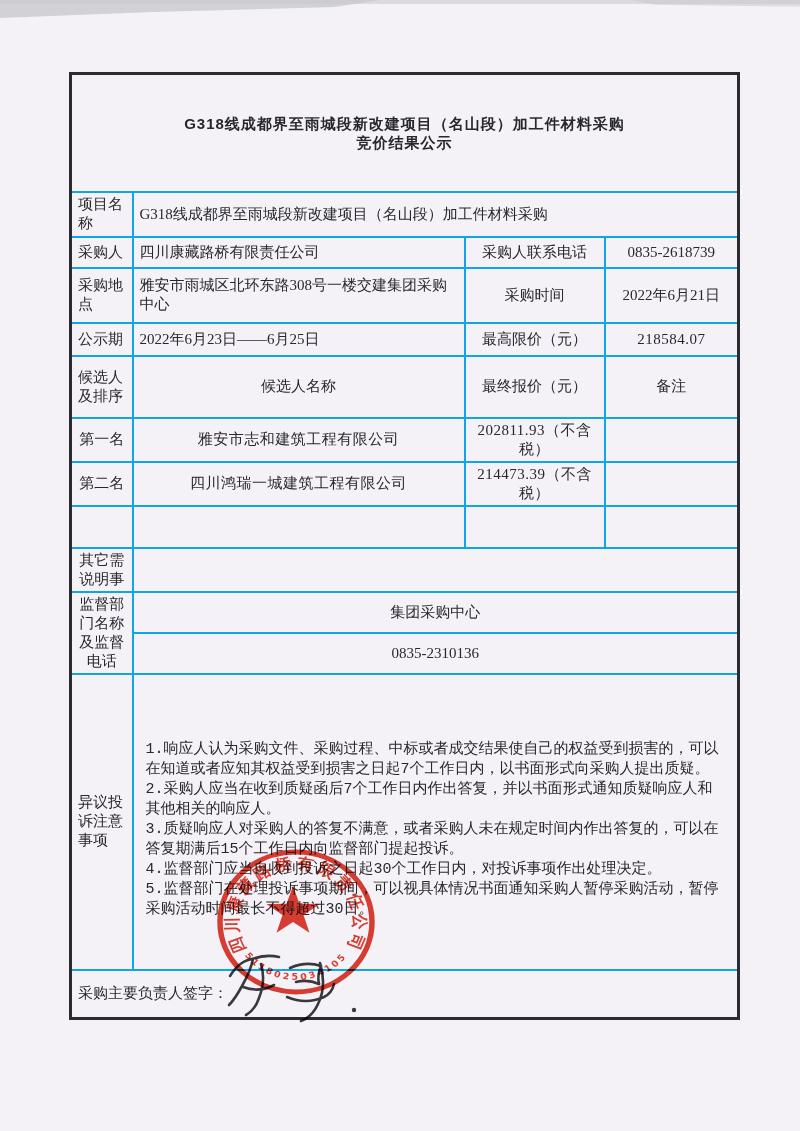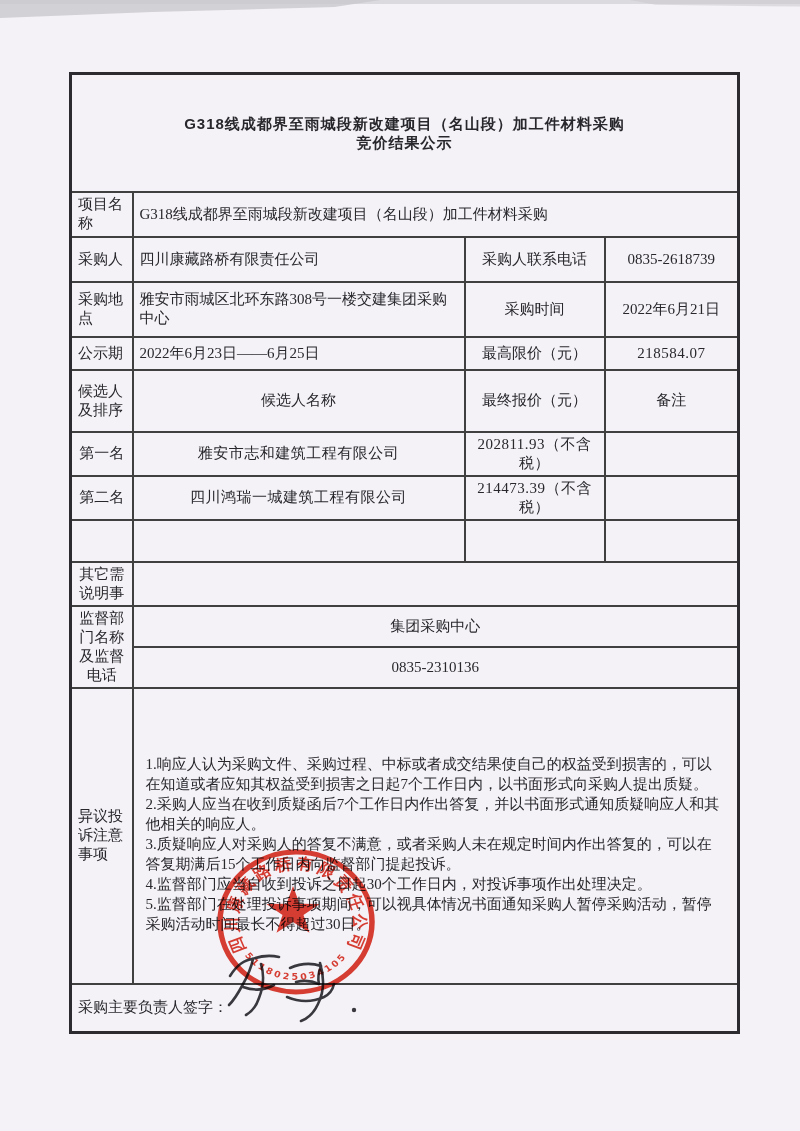--- a/index.html
+++ b/index.html
@@ -17,39 +17,39 @@
                  clip-path:polygon(0 0,100% 0,88% 35%,40% 60%,0 90%); opacity:.8; }
   .scan-blob-r { position:absolute; top:0; right:0; width:170px; height:12px; background:#cac9ce;
                  clip-path:polygon(0 0,100% 0,100% 55%,15% 40%); opacity:.55; }
 
   table.doc {
     position:absolute; left:69px; top:72px; width:668px;
     border-collapse:collapse; table-layout:fixed;
     border:3px solid #2c2c30;
   }
   .doc td {
-    border:2px solid #404040;
+    border:2px solid #0ea5e9;
     font-size:15px; line-height:19px;
     padding:2px 6px;
     vertical-align:middle;
     overflow:hidden;
   }
   .title-cell {
     text-align:center;
     font-family:"Liberation Sans", sans-serif;
     font-weight:bold; font-size:21px; line-height:32px; letter-spacing:1px;
     padding-top:14px;
   }
   .lab  { padding-left:5px; padding-right:3px; }
   .ctr  { text-align:center; }
   .num  { font-size:13.5px; letter-spacing:.5px; }
   .clip2 { max-height:38px; overflow:hidden; line-height:19px;text-align:center; }
   .obj-label { padding-left:5px; }
   .obj-body  { font-size:15px; line-height:20px; padding:20px 8px 4px 6px; }
-  .obj-body div { margin:0; text-align:left; }
+  .obj-body div { margin:0; text-align:left;font-family:Liberation Mono, monospace; }
   .sig-cell { font-size:15px; padding-left:7px; }
 
   .overlay { position:absolute; pointer-events:none; }
   #stamp-svg { left:196px; top:830px; mix-blend-mode:multiply; opacity:.9; }
   #sig-svg   { left:170px; top:938px; mix-blend-mode:multiply; opacity:.92; }
   .seal-ring-text { font-family:"Liberation Serif", serif; font-weight:bold; font-size:17px; letter-spacing:3.5px; }
   .seal-serial    { font-family:"DejaVu Sans", sans-serif; font-size:9.5px; letter-spacing:2.6px; font-weight:bold; }
 </style>
 </head>
 <body>
@@ -72,21 +72,21 @@
       <div>G318线成都界至雨城段新改建项目（名山段）加工件材料采购</div>
       <div>竞价结果公示</div>
     </td>
   </tr>
 
   <tr style="height:45px">
     <td class="lab">项目名称</td>
     <td colspan="3">G318线成都界至雨城段新改建项目（名山段）加工件材料采购</td>
   </tr>
 
-  <tr style="height:45px">
+  <tr style="height:31px">
     <td class="lab">采购人</td>
     <td>四川康藏路桥有限责任公司</td>
     <td class="ctr">采购人联系电话</td>
     <td class="ctr">0835-2618739</td>
   </tr>
 
   <tr style="height:55px">
     <td class="lab">采购地点</td>
     <td>雅安市雨城区北环东路308号一楼交建集团采购中心</td>
     <td class="ctr">采购时间</td>

